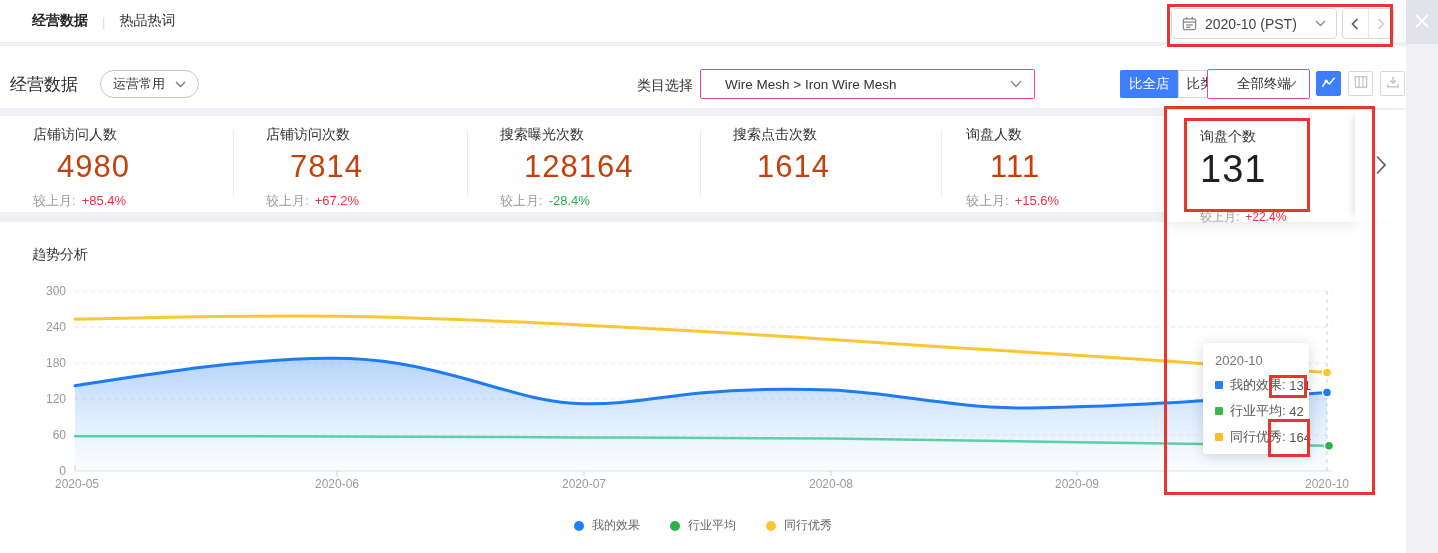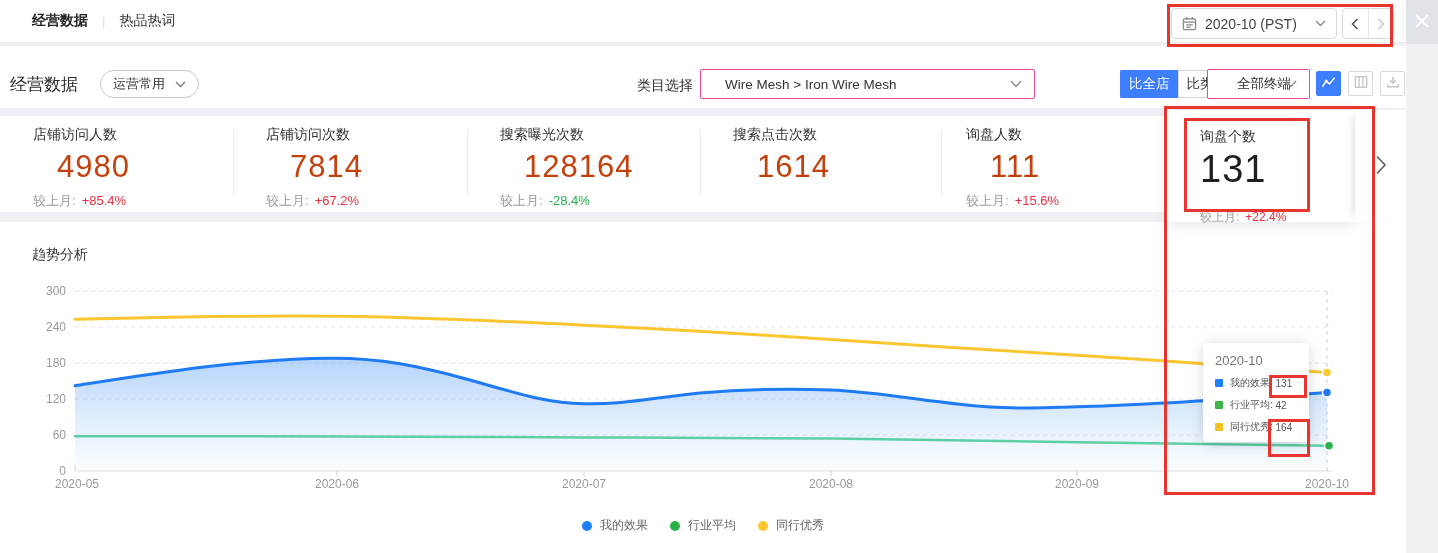--- a/index.html
+++ b/index.html
@@ -70,24 +70,24 @@
   .card-next { position:absolute; left:1355px; top:110px; width:52px; height:112px; background:#fff;
     box-shadow:-7px 0 9px -7px rgba(60,70,90,.25); display:flex; align-items:center; justify-content:center;
     color:#666; cursor:pointer; z-index:2; }
   
   .chart-panel { top:222px; height:331px; }
   .chart-title { position:absolute; left:32px; top:246px; font-size:14px; color:#333; z-index:1; }
   svg.trend { position:absolute; left:0; top:222px; width:1438px; height:331px; }
   .tooltip { position:absolute; left:1203px; top:343px; width:106px; background:#fff; border-radius:4px;
     box-shadow:0 2px 14px rgba(0,0,0,.16); padding:10px 12px 8px 12px; z-index:5; }
   .tooltip .tt-title { font-size:13px; color:#777; margin-bottom:6px; }
-  .tt-row { display:flex; align-items:center; font-size:10px; color:#555; margin-top:8px; white-space:nowrap; }
+  .tt-row { display:flex; align-items:center; font-size:13px; color:#555; margin-top:8px; white-space:nowrap; }
   .tt-sq { width:8px; height:8px; border-radius:1px; margin-right:7px; flex:none; }
   .sq-blue { background:#1e80ff; } .sq-green { background:#3cb44a; } .sq-yellow { background:#f5c022; }
-  .legend { position:absolute; left:0; top:517px; width:1406px; display:flex; justify-content:center; gap:22px; z-index:1; }
+  .legend { position:absolute; left:0; top:517px; width:1406px; display:flex; justify-content:center; gap:30px; z-index:1; }
   .lg-item { display:flex; align-items:center; gap:8px; font-size:12px; color:#666; cursor:pointer; }
   .lg-dot { width:10px; height:10px; border-radius:50%; }
   .dot-blue { background:#1e80ff; } .dot-green { background:#2bb34a; } .dot-yellow { background:#fbc62f; }
   
   .anno { position:absolute; border:3px solid #e8352e; z-index:9; pointer-events:none; }
   .anno-date  { left:1167px; top:4px;   width:226px; height:43px; }
   .anno-big   { left:1164px; top:106px; width:211px; height:389px; }
   .anno-card  { left:1184px; top:118px; width:126px; height:94px; }
   .anno-v131  { left:1269px; top:375px; width:38px;  height:23px; }
   .anno-v164  { left:1268px; top:419px; width:42px;  height:38px; }

